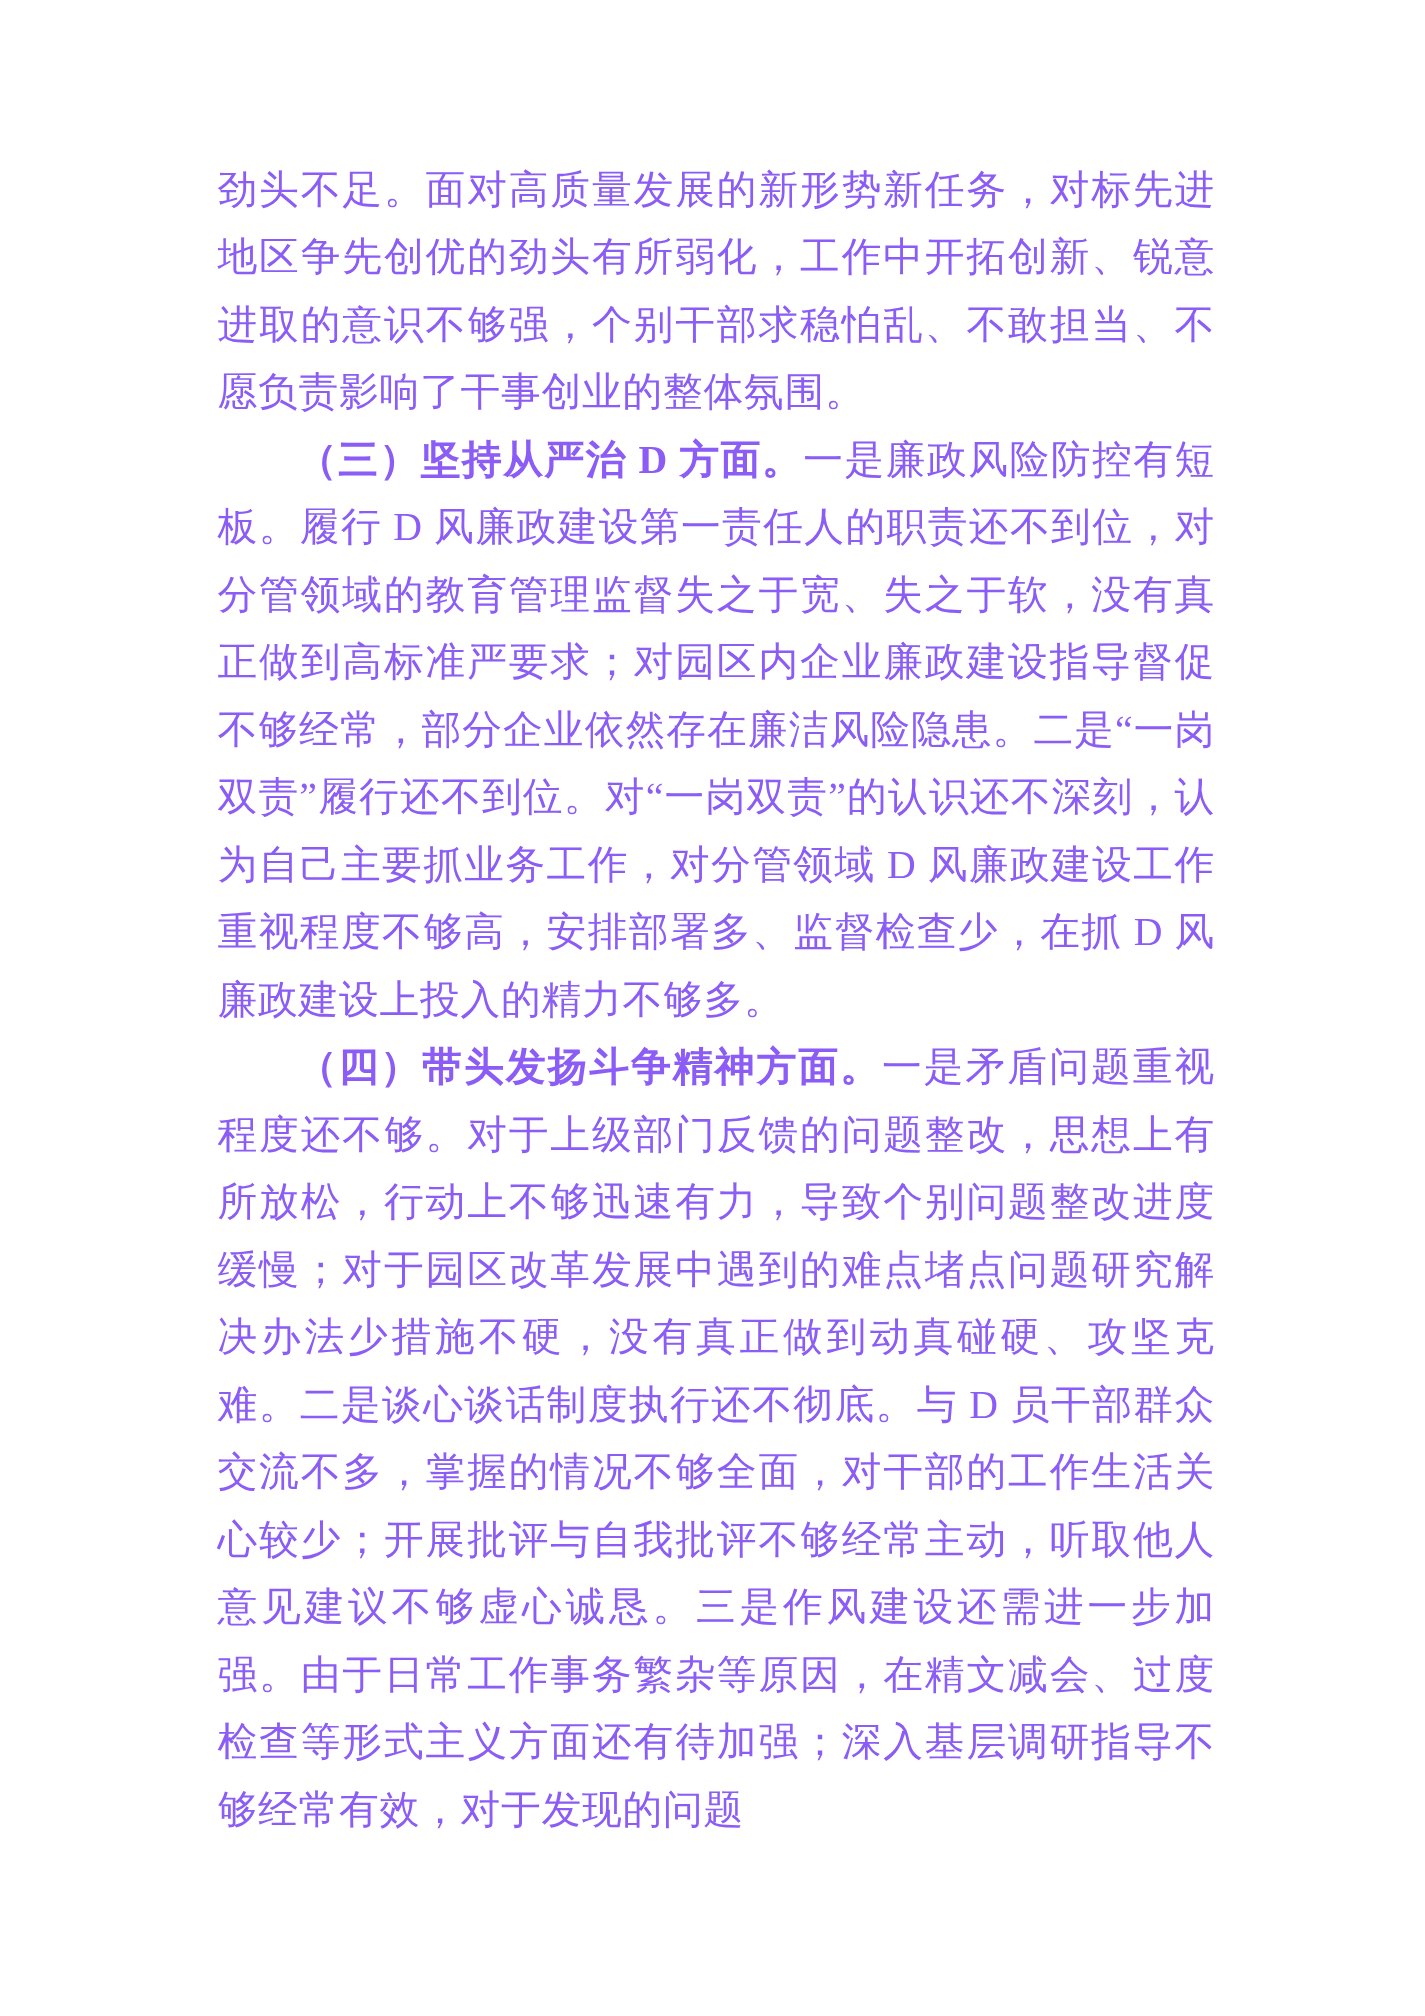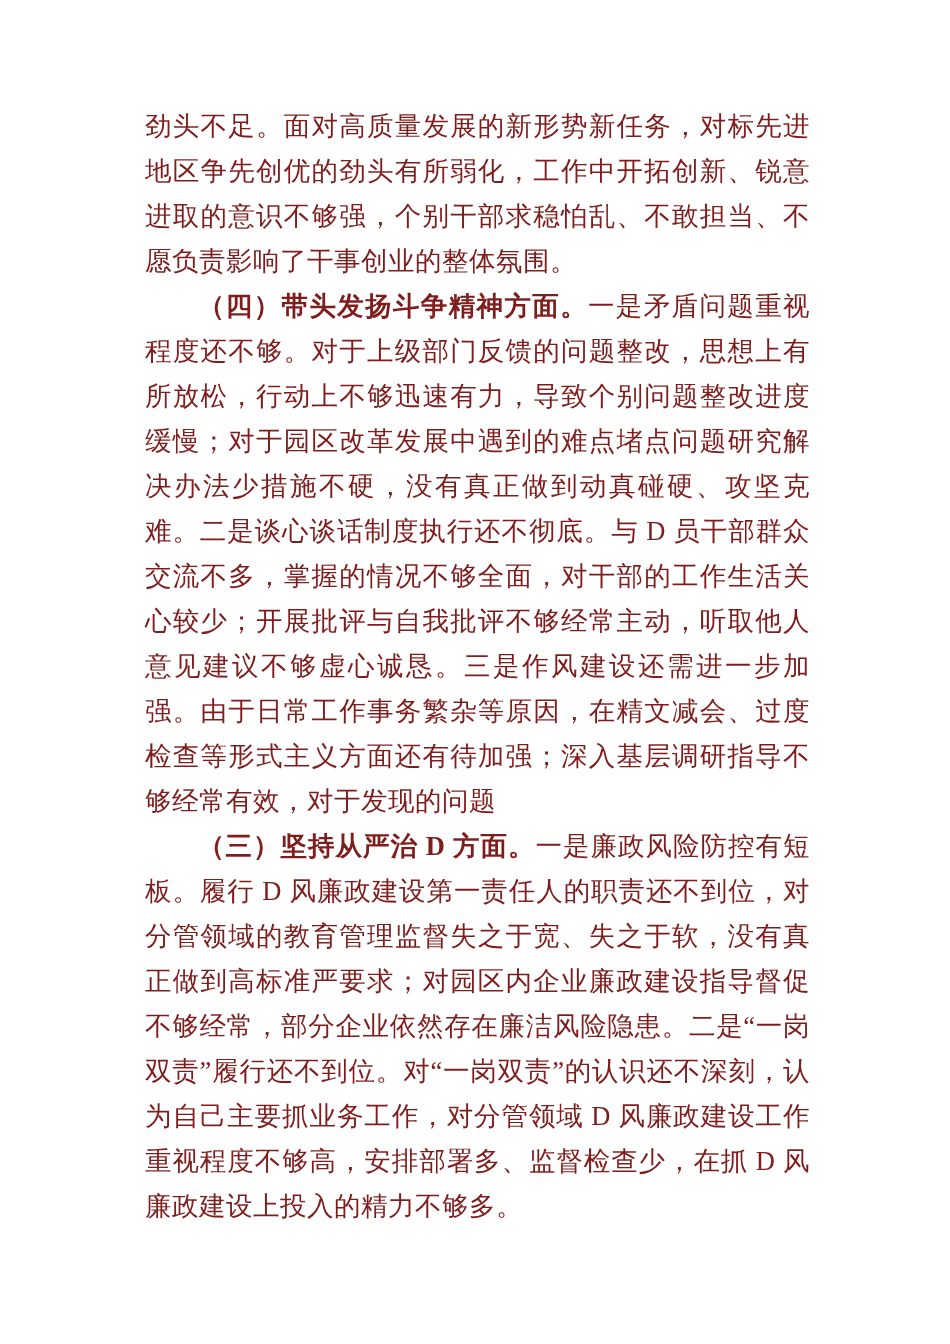--- a/index.html
+++ b/index.html
@@ -14,21 +14,21 @@
     margin: 0 auto;
     background: #ffffff;
     box-sizing: border-box;
     padding: 104px 140px 0 145px;
     overflow: hidden;
   }
   .doc-text {
     font-family: "Liberation Serif", "DejaVu Serif", serif;
     font-size: 26.5px;
     line-height: 45px;
-    color: #7f1d1d;
+    color: #8b5cf6;
     text-align: justify;
     letter-spacing: 0.5px;
   }
   .para {
     margin: 0;
     padding: 0;
   }
   .para.indent {
     text-indent: 2em;
   }
@@ -37,18 +37,18 @@
   }
 </style>
 </head>
 <body>
 
 <div class="page">
   <div class="doc-text">
 
     <p class="para"><span class="lead"></span><span>劲头不足。面对高质量发展的新形势新任务，对标先进地区争先创优的劲头有所弱化，工作中开拓创新、锐意进取的意识不够强，个别干部求稳怕乱、不敢担当、不愿负责影响了干事创业的整体氛围。</span></p>
 
+    <p class="para indent"><span class="lead">（三）坚持从严治 D 方面。</span><span>一是廉政风险防控有短板。履行 D 风廉政建设第一责任人的职责还不到位，对分管领域的教育管理监督失之于宽、失之于软，没有真正做到高标准严要求；对园区内企业廉政建设指导督促不够经常，部分企业依然存在廉洁风险隐患。二是“一岗双责”履行还不到位。对“一岗双责”的认识还不深刻，认为自己主要抓业务工作，对分管领域 D 风廉政建设工作重视程度不够高，安排部署多、监督检查少，在抓 D 风廉政建设上投入的精力不够多。</span></p>
+
     <p class="para indent"><span class="lead">（四）带头发扬斗争精神方面。</span><span>一是矛盾问题重视程度还不够。对于上级部门反馈的问题整改，思想上有所放松，行动上不够迅速有力，导致个别问题整改进度缓慢；对于园区改革发展中遇到的难点堵点问题研究解决办法少措施不硬，没有真正做到动真碰硬、攻坚克难。二是谈心谈话制度执行还不彻底。与 D 员干部群众交流不多，掌握的情况不够全面，对干部的工作生活关心较少；开展批评与自我批评不够经常主动，听取他人意见建议不够虚心诚恳。三是作风建设还需进一步加强。由于日常工作事务繁杂等原因，在精文减会、过度检查等形式主义方面还有待加强；深入基层调研指导不够经常有效，对于发现的问题</span></p>
-
-    <p class="para indent"><span class="lead">（三）坚持从严治 D 方面。</span><span>一是廉政风险防控有短板。履行 D 风廉政建设第一责任人的职责还不到位，对分管领域的教育管理监督失之于宽、失之于软，没有真正做到高标准严要求；对园区内企业廉政建设指导督促不够经常，部分企业依然存在廉洁风险隐患。二是“一岗双责”履行还不到位。对“一岗双责”的认识还不深刻，认为自己主要抓业务工作，对分管领域 D 风廉政建设工作重视程度不够高，安排部署多、监督检查少，在抓 D 风廉政建设上投入的精力不够多。</span></p>
 
   </div>
 </div>
 
 </body></html>

